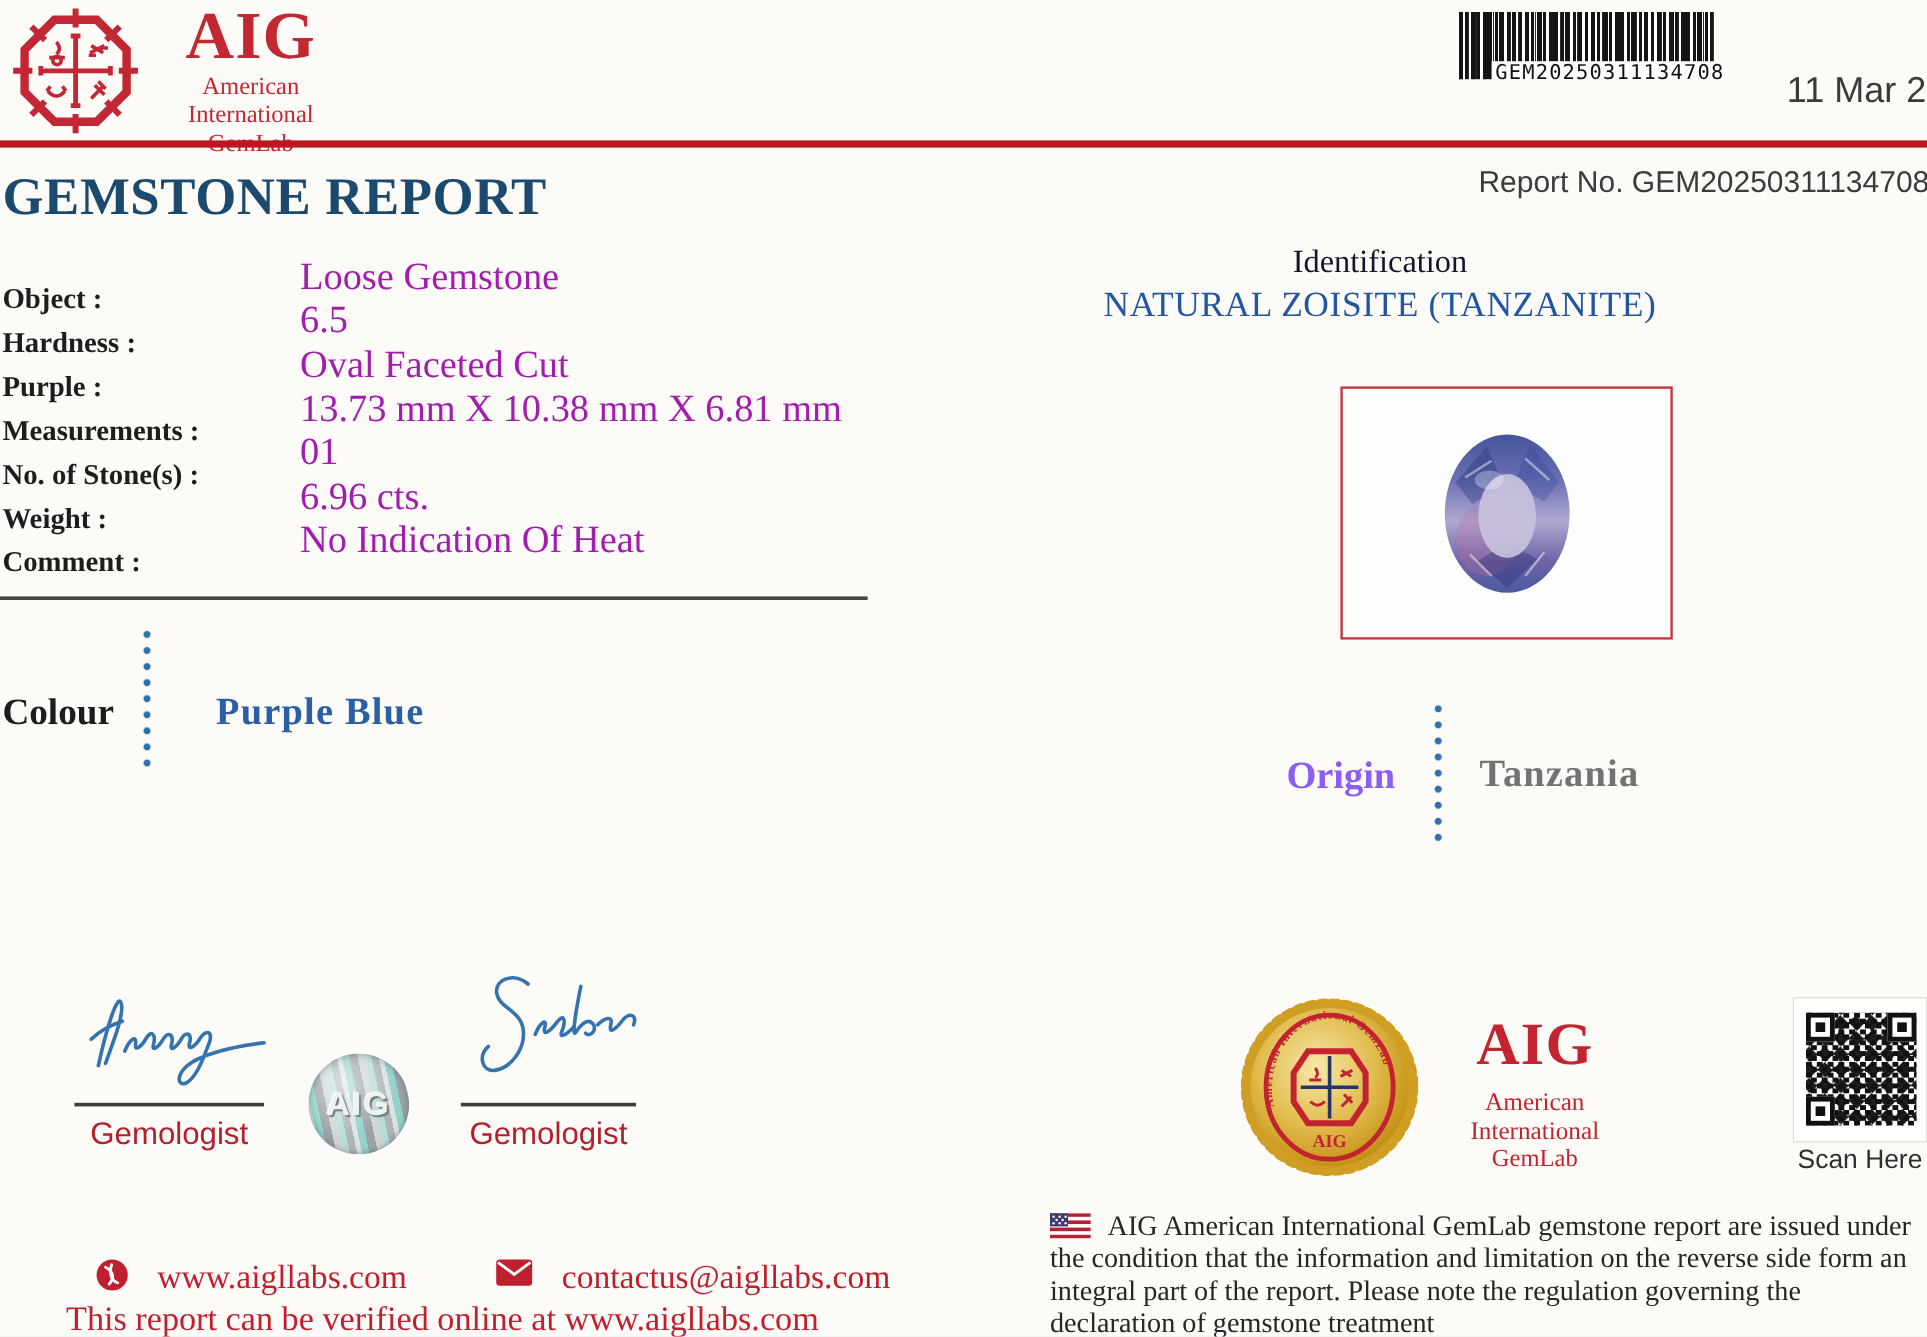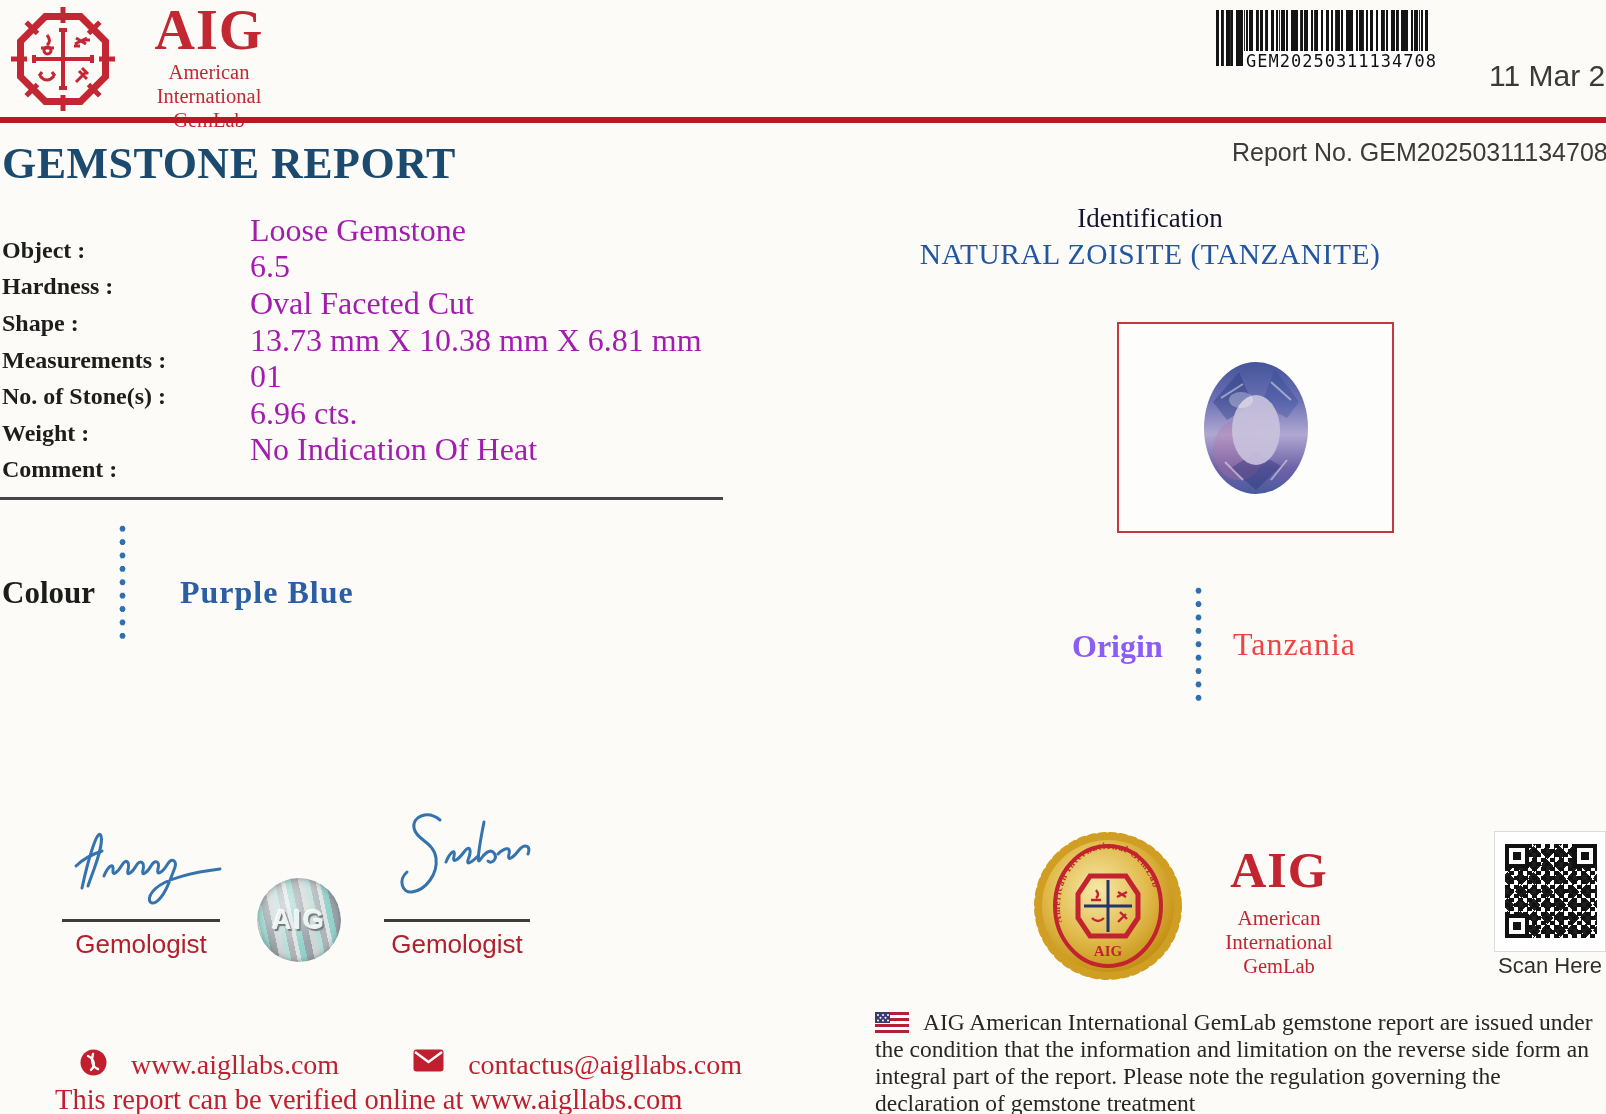--- a/index.html
+++ b/index.html
@@ -54,21 +54,21 @@
   .colour-label { left:2px; top:575px; font-size:31px; font-weight:700; color:#1c1c1c; }
   .colour-value { left:180px; top:574px; font-size:32px; font-weight:700; color:#2a5fa5; letter-spacing:1px; }
 
   
   .identification { left:900px; top:203px; width:500px; text-align:center; font-size:27px; color:#14142c; }
   .ident-value { left:860px; top:238px; width:580px; text-align:center; font-size:29.5px;
     font-weight:400; color:#2156a2; letter-spacing:.5px; }
   .photo-frame { left:1117px; top:322px; width:277px; height:211px; border:2.5px solid #c23a3f;
     display:flex; align-items:center; justify-content:center; background:#fdfdfb; }
   .origin-label { left:1072px; top:628px; font-size:32px; font-weight:700; color:#8b5cf6; }
-  .origin-value { left:1233px; top:626px; font-size:32px; font-weight:400; color:#ef4444; letter-spacing:1px; }
+  .origin-value { left:1233px; top:626px; font-size:32px; font-weight:700; color:#737373; letter-spacing:1px; }
 
   
   .sig1 { left:66px; top:814px; }
   .sig2 { left:378px; top:808px; }
   .sig-line { height:2.5px; background:#3d3d3d; }
   .sig-line-1 { left:62px; top:919px; width:158px; }
   .sig-line-2 { left:384px; top:919px; width:146px; }
   .gemologist { font-family:"Liberation Sans", sans-serif; font-size:26px; color:#b2202d; text-align:center; }
   .gemologist-1 { left:58px; top:929px; width:166px; }
   .gemologist-2 { left:376px; top:929px; width:162px; }
@@ -163,21 +163,21 @@
   <div class="abs details">
     <div class="detail-row">
       <div class="detail-label">Object :</div>
       <div class="detail-value">Loose Gemstone</div>
     </div>
     <div class="detail-row">
       <div class="detail-label">Hardness :</div>
       <div class="detail-value">6.5</div>
     </div>
     <div class="detail-row">
-      <div class="detail-label">Shape :</div>
+      <div class="detail-label">Purple :</div>
       <div class="detail-value">Oval Faceted Cut</div>
     </div>
     <div class="detail-row">
       <div class="detail-label">Measurements :</div>
       <div class="detail-value">13.73 mm X 10.38 mm X 6.81 mm</div>
     </div>
     <div class="detail-row">
       <div class="detail-label">No. of Stone(s) :</div>
       <div class="detail-value">01</div>
     </div>

